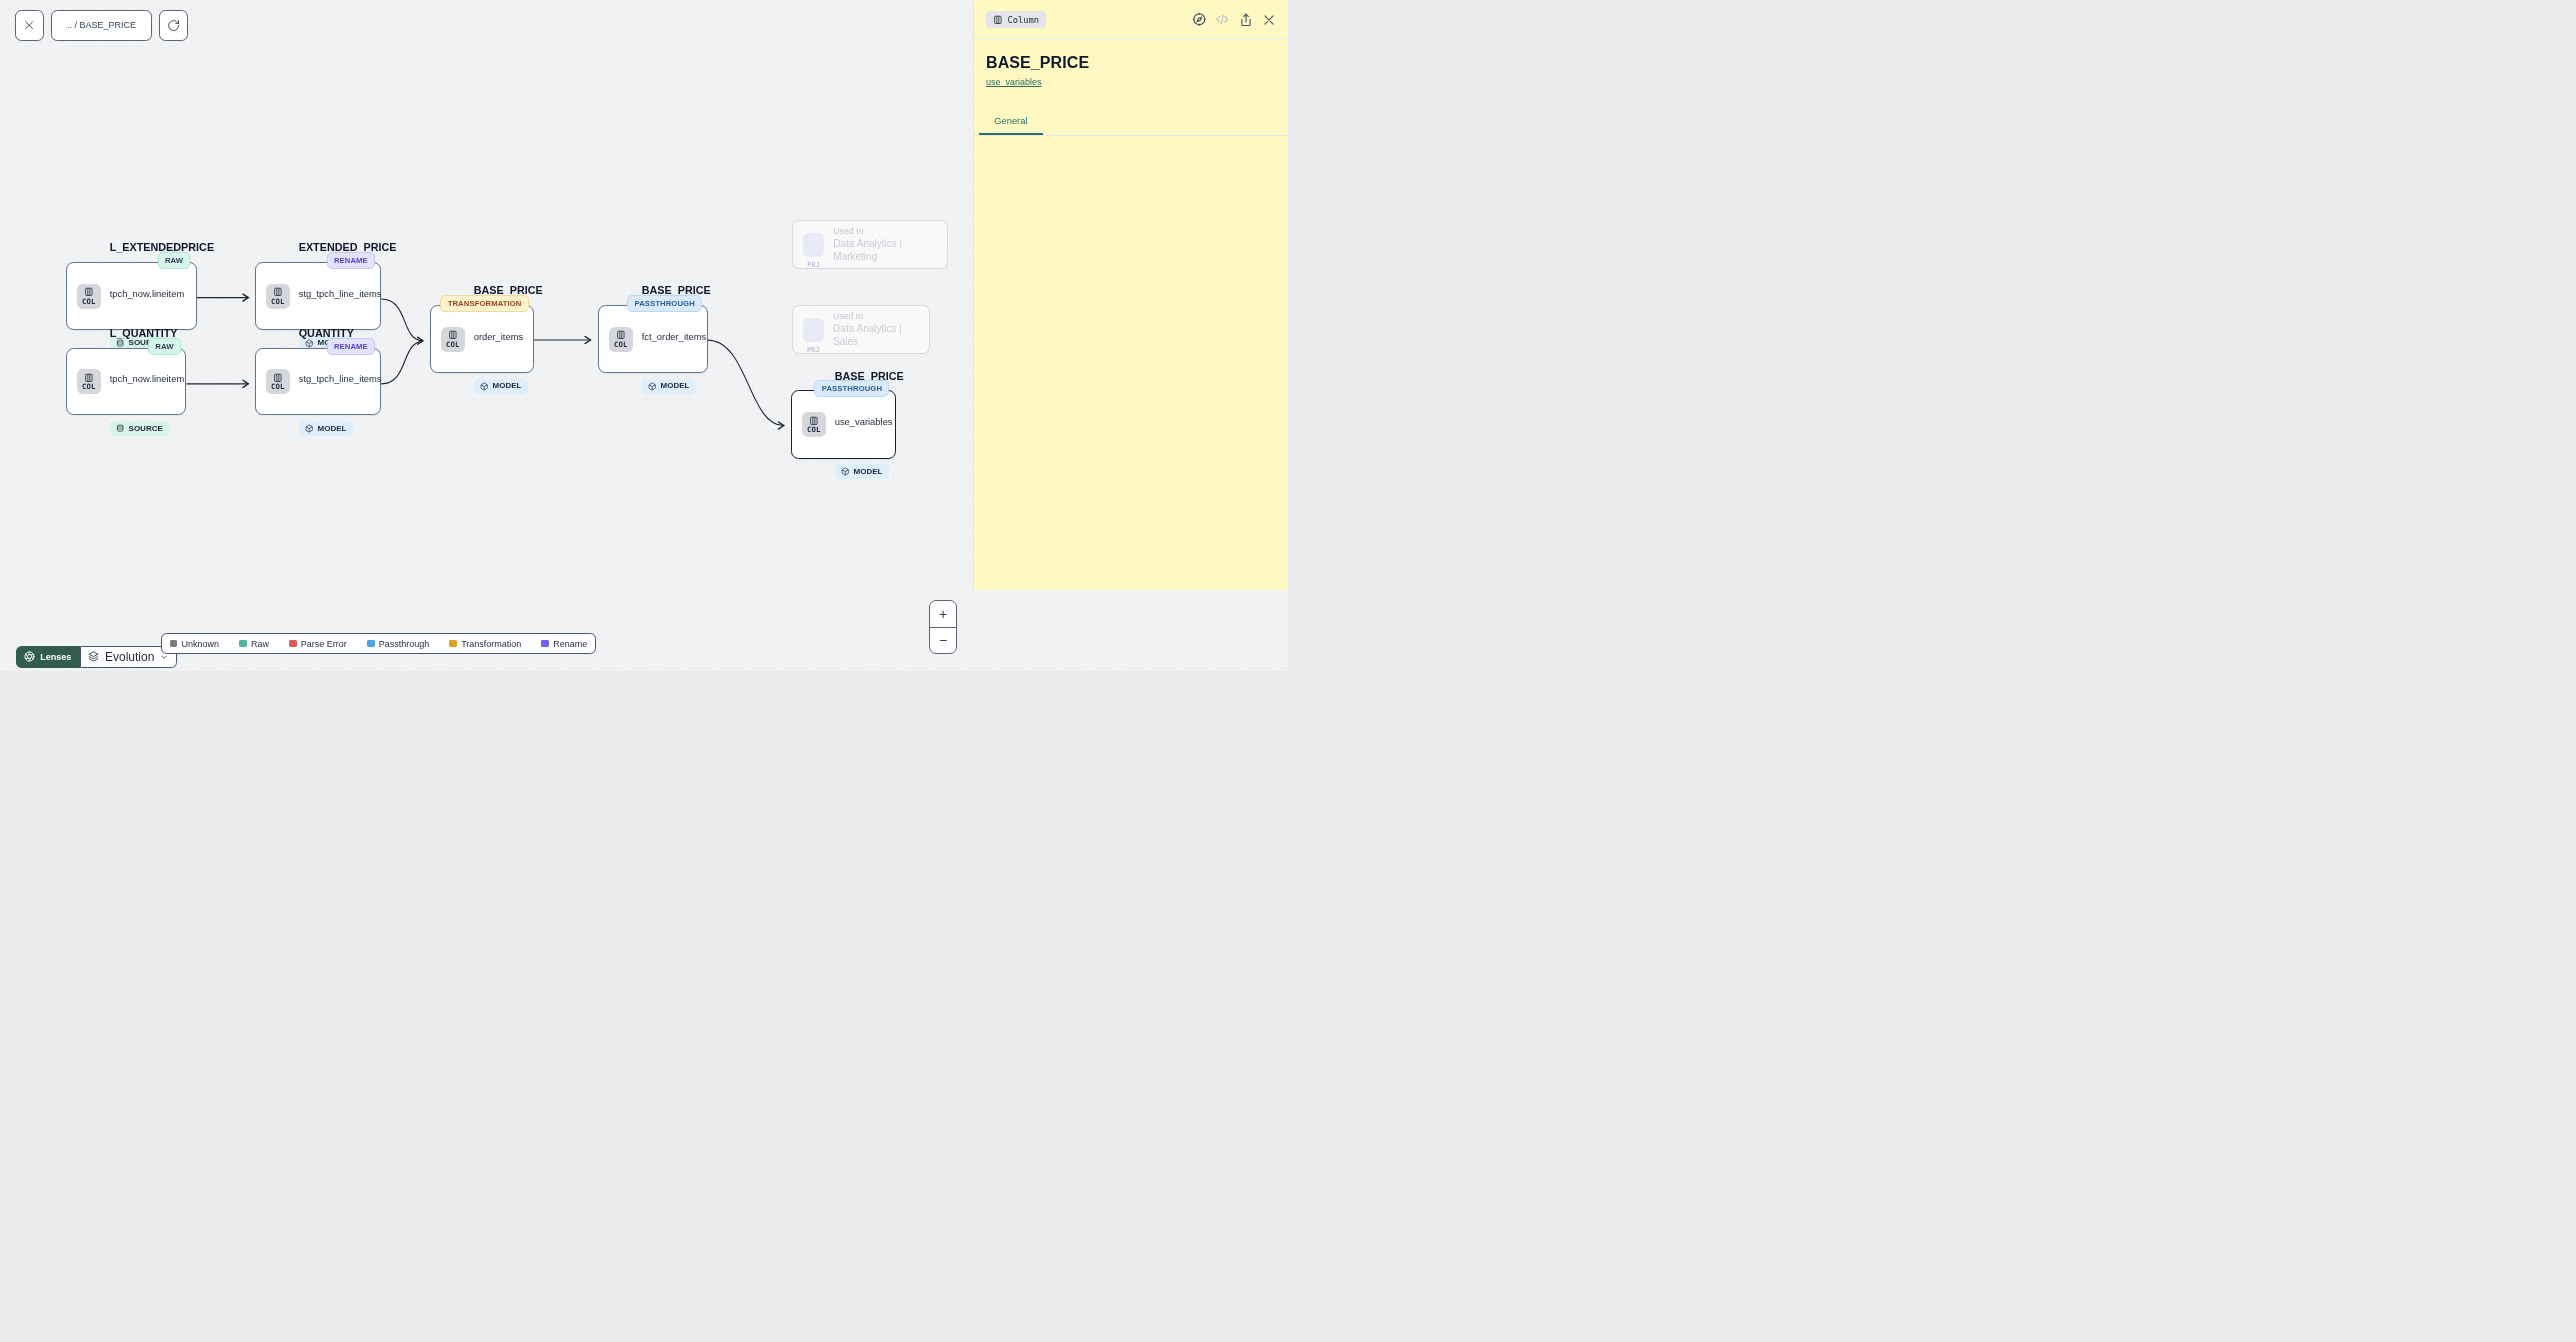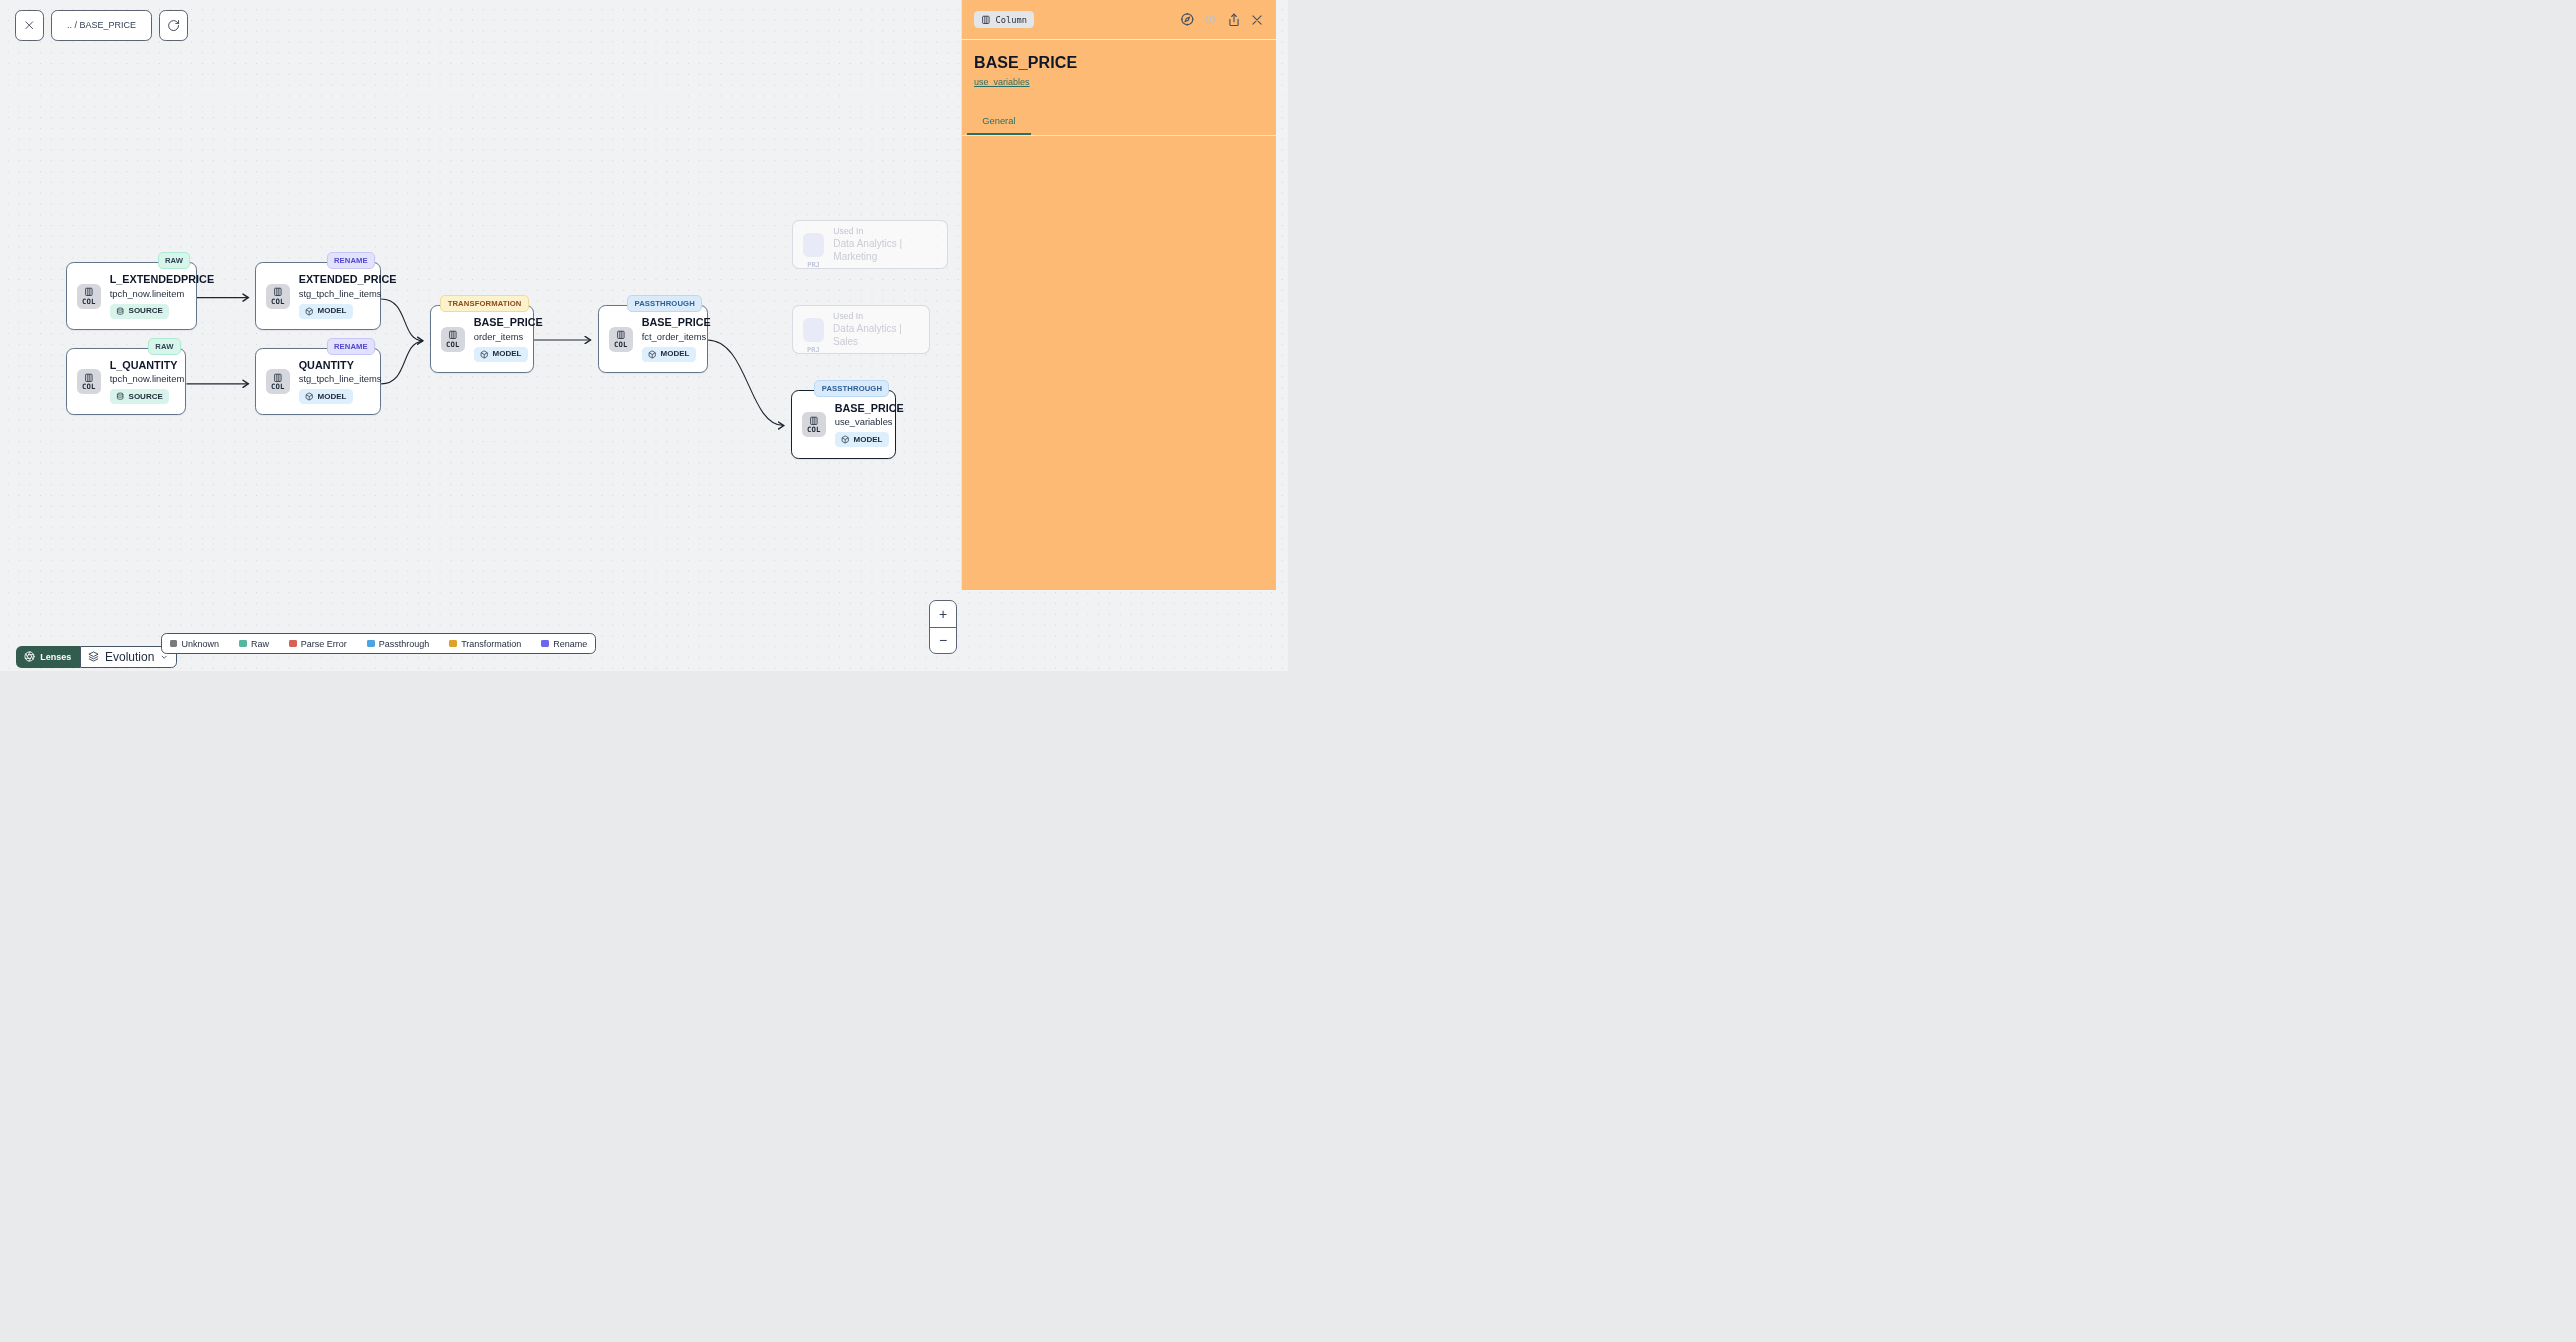--- a/index.html
+++ b/index.html
@@ -34,21 +34,21 @@
     display:flex; align-items:center; gap:9px; padding:0 9.7px;
     box-shadow:0 0.7px 1.4px rgba(15,23,42,.06);
   }
   .node.selected { border:1.7px solid #16202e; }
   .icbox {
     flex:0 0 auto; width:24px; height:25px; border-radius:5.6px; background:#d5d7dd;
     display:flex; flex-direction:column; align-items:center; justify-content:center; gap:0.7px;
     color:#1f2937;
   }
   .icbox .tl { font-family:"DejaVu Sans Mono", monospace; font-size:7.3px; font-weight:bold; line-height:1; }
-  .node .body { display:flex; flex-direction:column; align-items:flex-start; }
+  .node .body { display:flex; flex-direction:column; align-items:flex-start;gap:32px; }
   .node .ttl { font-size:10.8px; font-weight:bold; color:#0f172a; line-height:1.2; }
   .node .sub { font-size:9.4px; color:#1e293b; margin-top:1.4px; line-height:1.2; }
   .kind {
     margin-top:4.9px; display:inline-flex; align-items:center; gap:4.2px;
     font-size:8px; font-weight:bold; color:#1f2937;
     padding:2.8px 6.3px; border-radius:4.2px; line-height:1;
   }
   .kind.source { background:#d7f3ea; }
   .kind.model  { background:#ddeefc; }
   .lens-badge {
@@ -102,22 +102,22 @@
     display:flex; flex-direction:column; overflow:hidden;
   }
   .zoomctl .zb {
     flex:1; display:flex; align-items:center; justify-content:center;
     font-size:14px; color:#334155; cursor:pointer;
   }
   .zoomctl .zb:first-child { border-bottom:0.7px solid #5c6472; }
 
   
   #panel {
-    position:absolute; right:12px; top:0; width:315px; height:590px;
-    background:#fdba74; border-left:0.7px solid #e3e4e8;
+    position:absolute; right:0; top:0; width:315px; height:590px;
+    background:#fef9c3; border-left:0.7px solid #e3e4e8;
   }
   .phead {
     height:40px; display:flex; align-items:center; justify-content:space-between;
     padding:0 12px; border-bottom:0.7px solid #edeef1;
   }
   .type-badge {
     display:flex; align-items:center; gap:4.9px; background:#e4e5e9; border-radius:4.2px;
     padding:3.5px 7px; font-family:"DejaVu Sans Mono", monospace; font-size:8.7px; color:#1f2937;
   }
   .picons { display:flex; align-items:center; gap:9px; }

